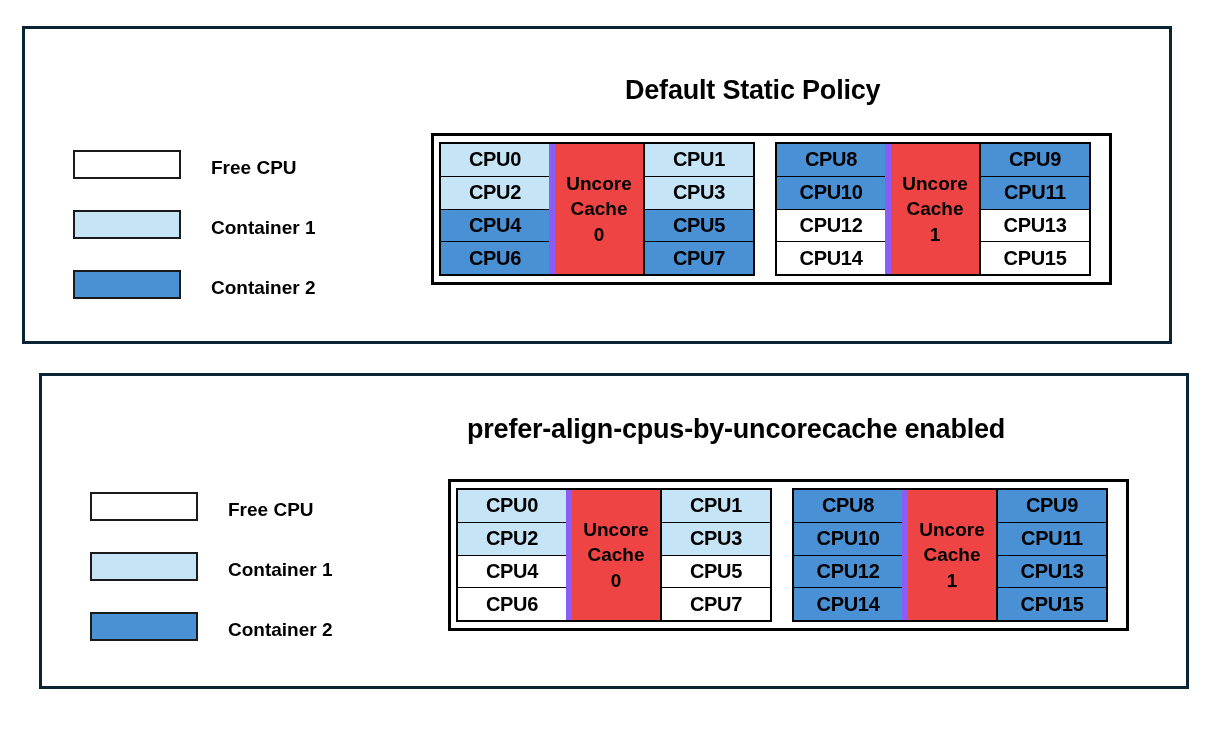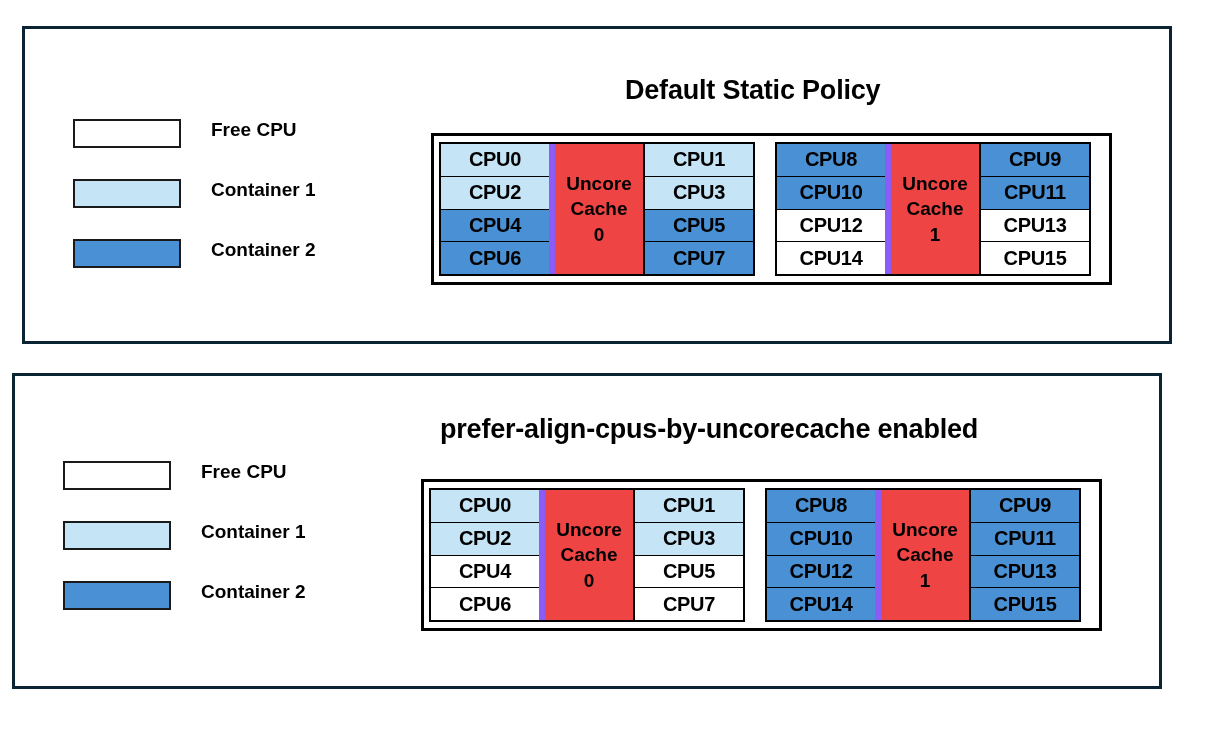--- a/index.html
+++ b/index.html
@@ -16,21 +16,21 @@
   }
 
   
   .panel {
     position: absolute;
     border: 3px solid #0b2433;
     background: #ffffff;
     box-sizing: border-box;
   }
   #panel-top    { left: 22px;  top: 26px;  width: 1150px; height: 318px; text-decoration: underline; }
-  #panel-bottom { left: 12px;  top: 373px; width: 1150px; height: 316px; }
+  #panel-bottom { left: 39px;  top: 373px; width: 1150px; height: 316px; }
 
   
   .panel-title {
     position: absolute;
     font-weight: bold;
     color: #000000;
     white-space: nowrap;
     letter-spacing: -0.2px;
   }
   #panel-top .panel-title {
@@ -47,21 +47,21 @@
   
   .legend {
     position: absolute;
     left: 48px;
   }
   #panel-top .legend    { top: 90px; }
   #panel-bottom .legend { top: 85px; }
 
   .legend-row {
     display: flex;
-    align-items: flex-start;
+    align-items: flex-end;
     height: 60px;
   }
   .legend-swatch {
     width: 108px;
     height: 29px;
     border: 2px solid #1a1a1a;
     box-sizing: border-box;
     flex: none;
   }
   .legend-label {

